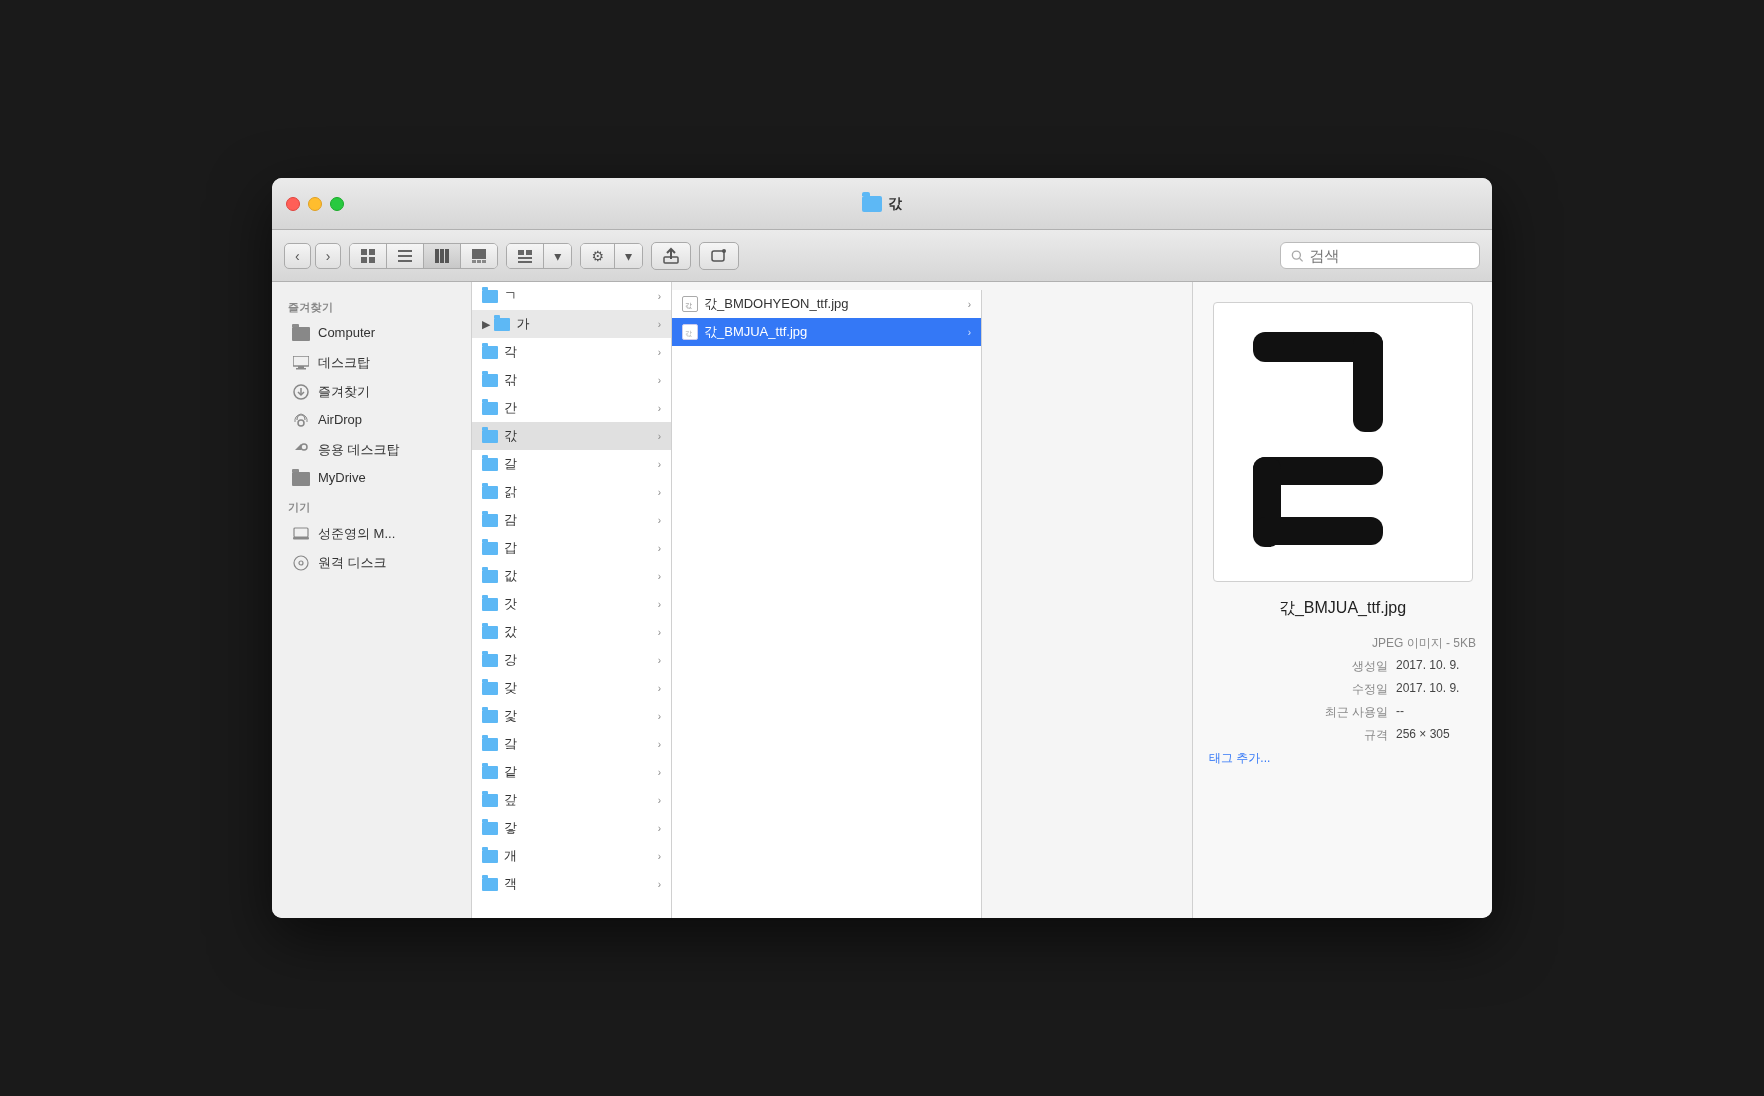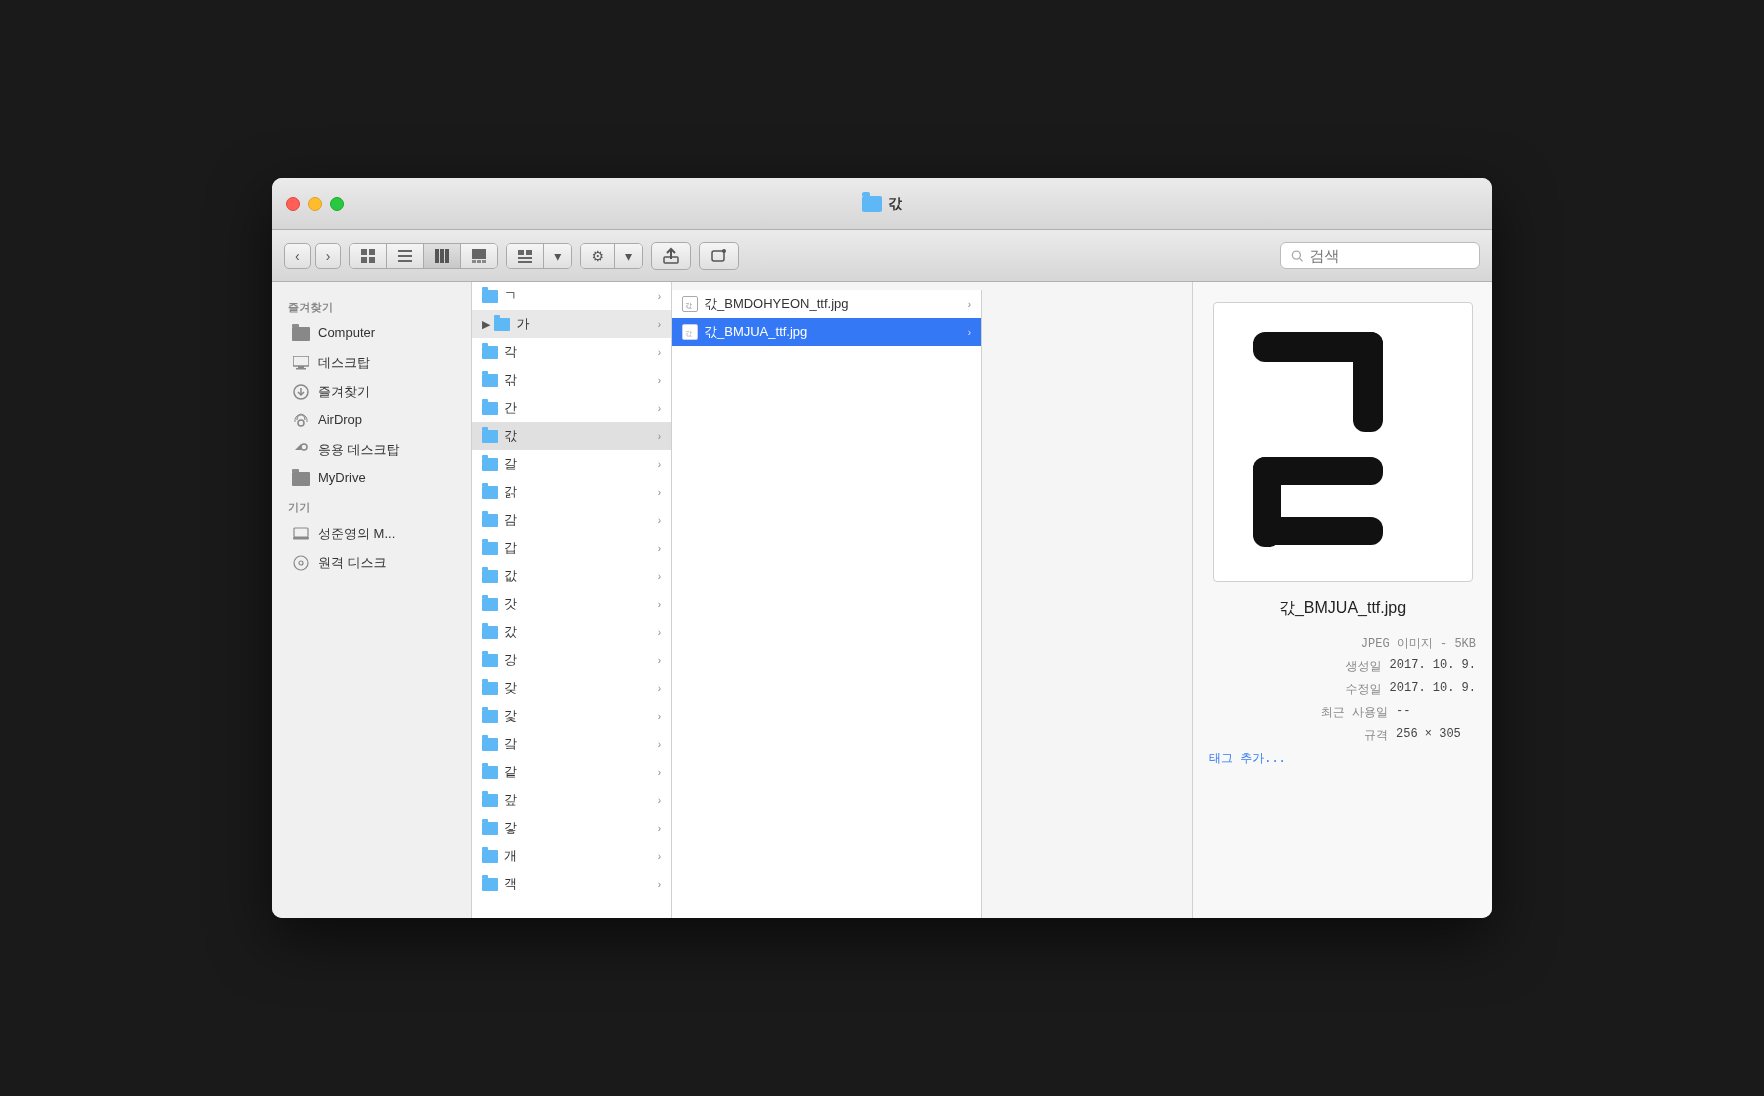--- a/index.html
+++ b/index.html
@@ -280,21 +280,20 @@
     }
     .preview-filename {
       font-size: 16px;
       font-weight: 500;
       color: #222;
       text-align: center;
       margin-bottom: 16px;
     }
     .preview-meta {
       width: 100%;
-      font-family: Liberation Mono, monospace;
     }
     .meta-row {
       display: flex;
       justify-content: flex-end;
       font-size: 12px;
       margin-bottom: 6px;
       gap: 8px;
     }
     .meta-label {
       color: #888;

